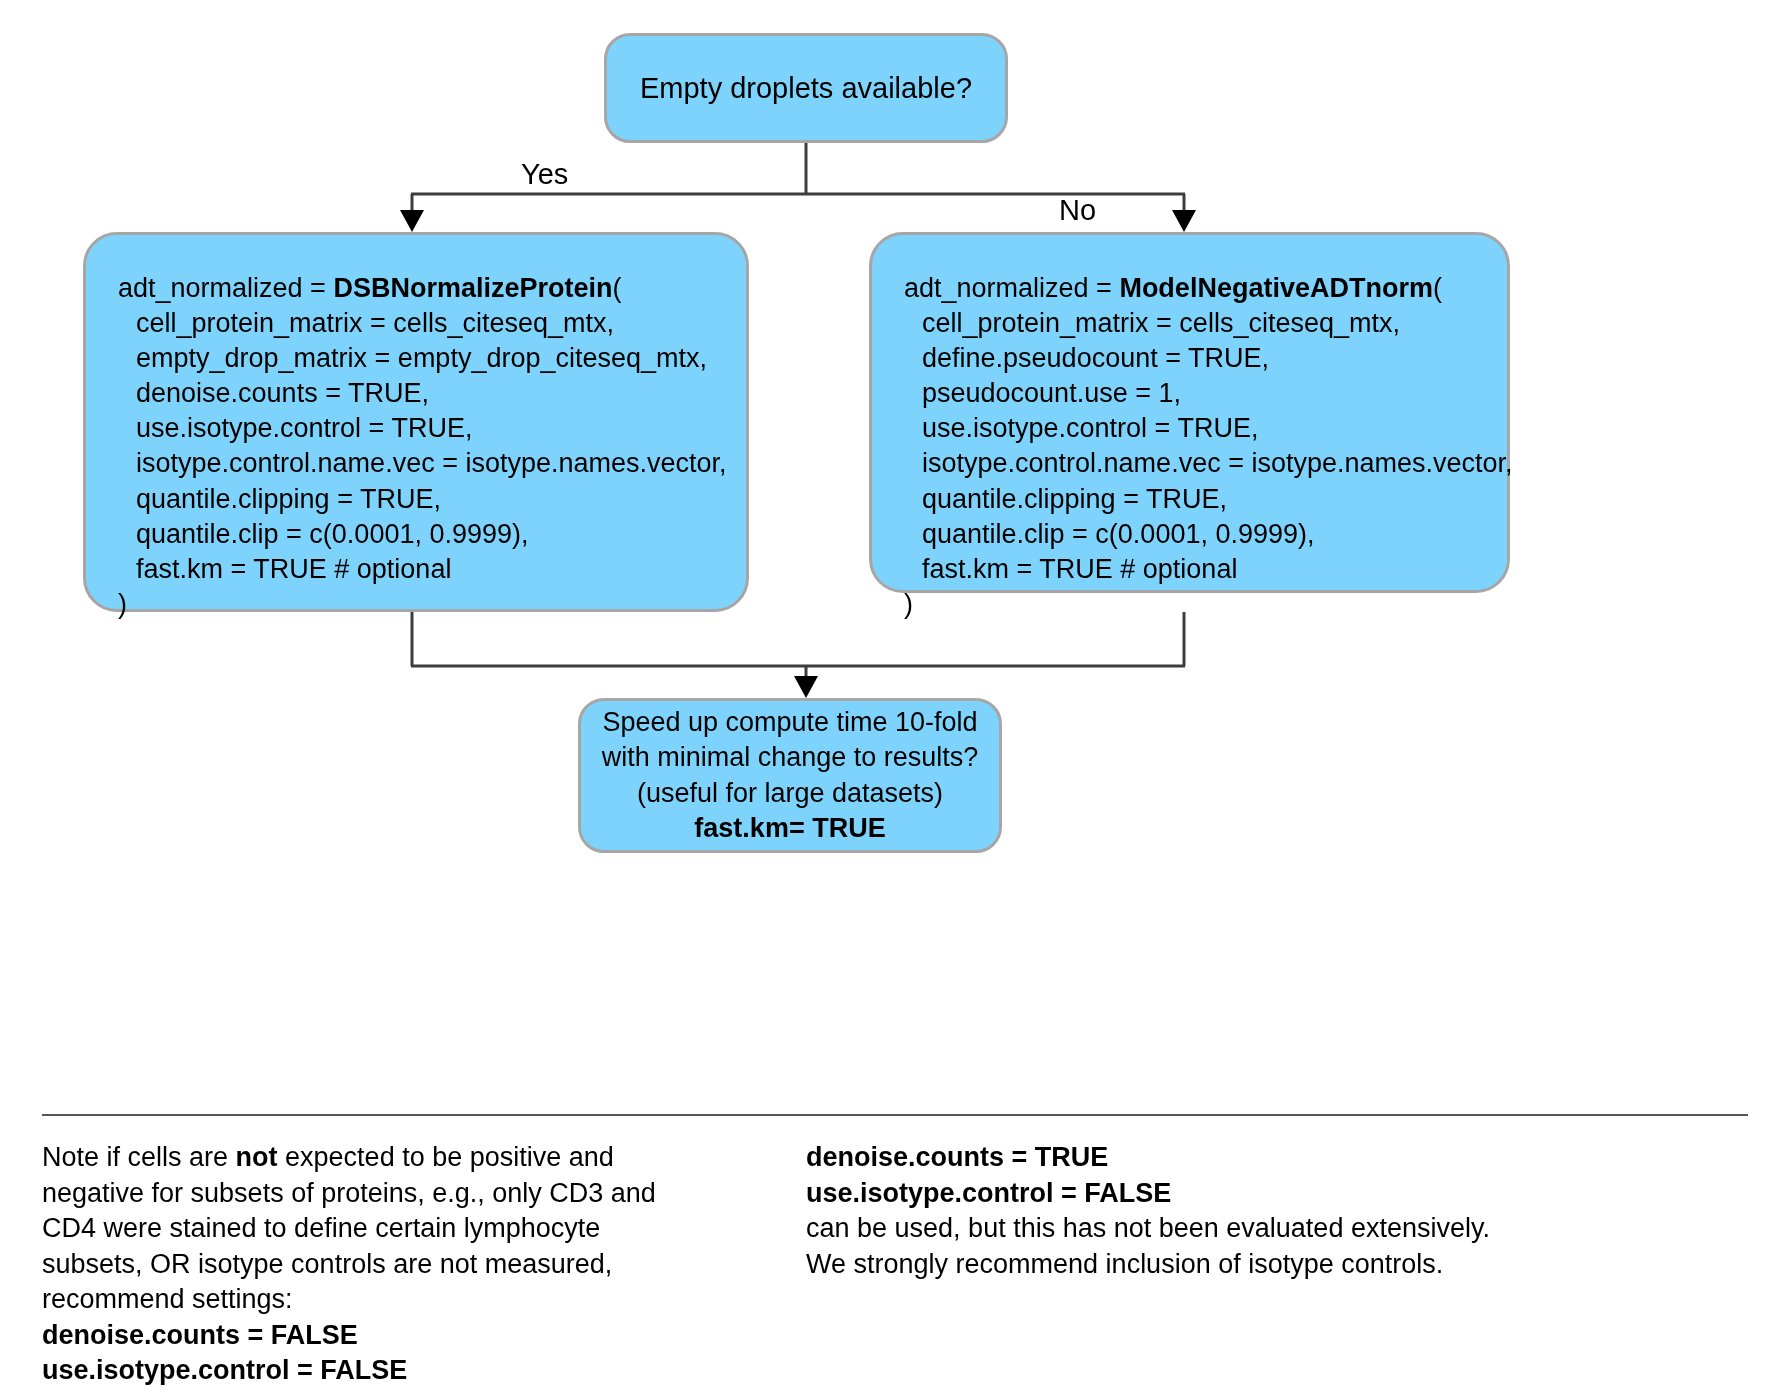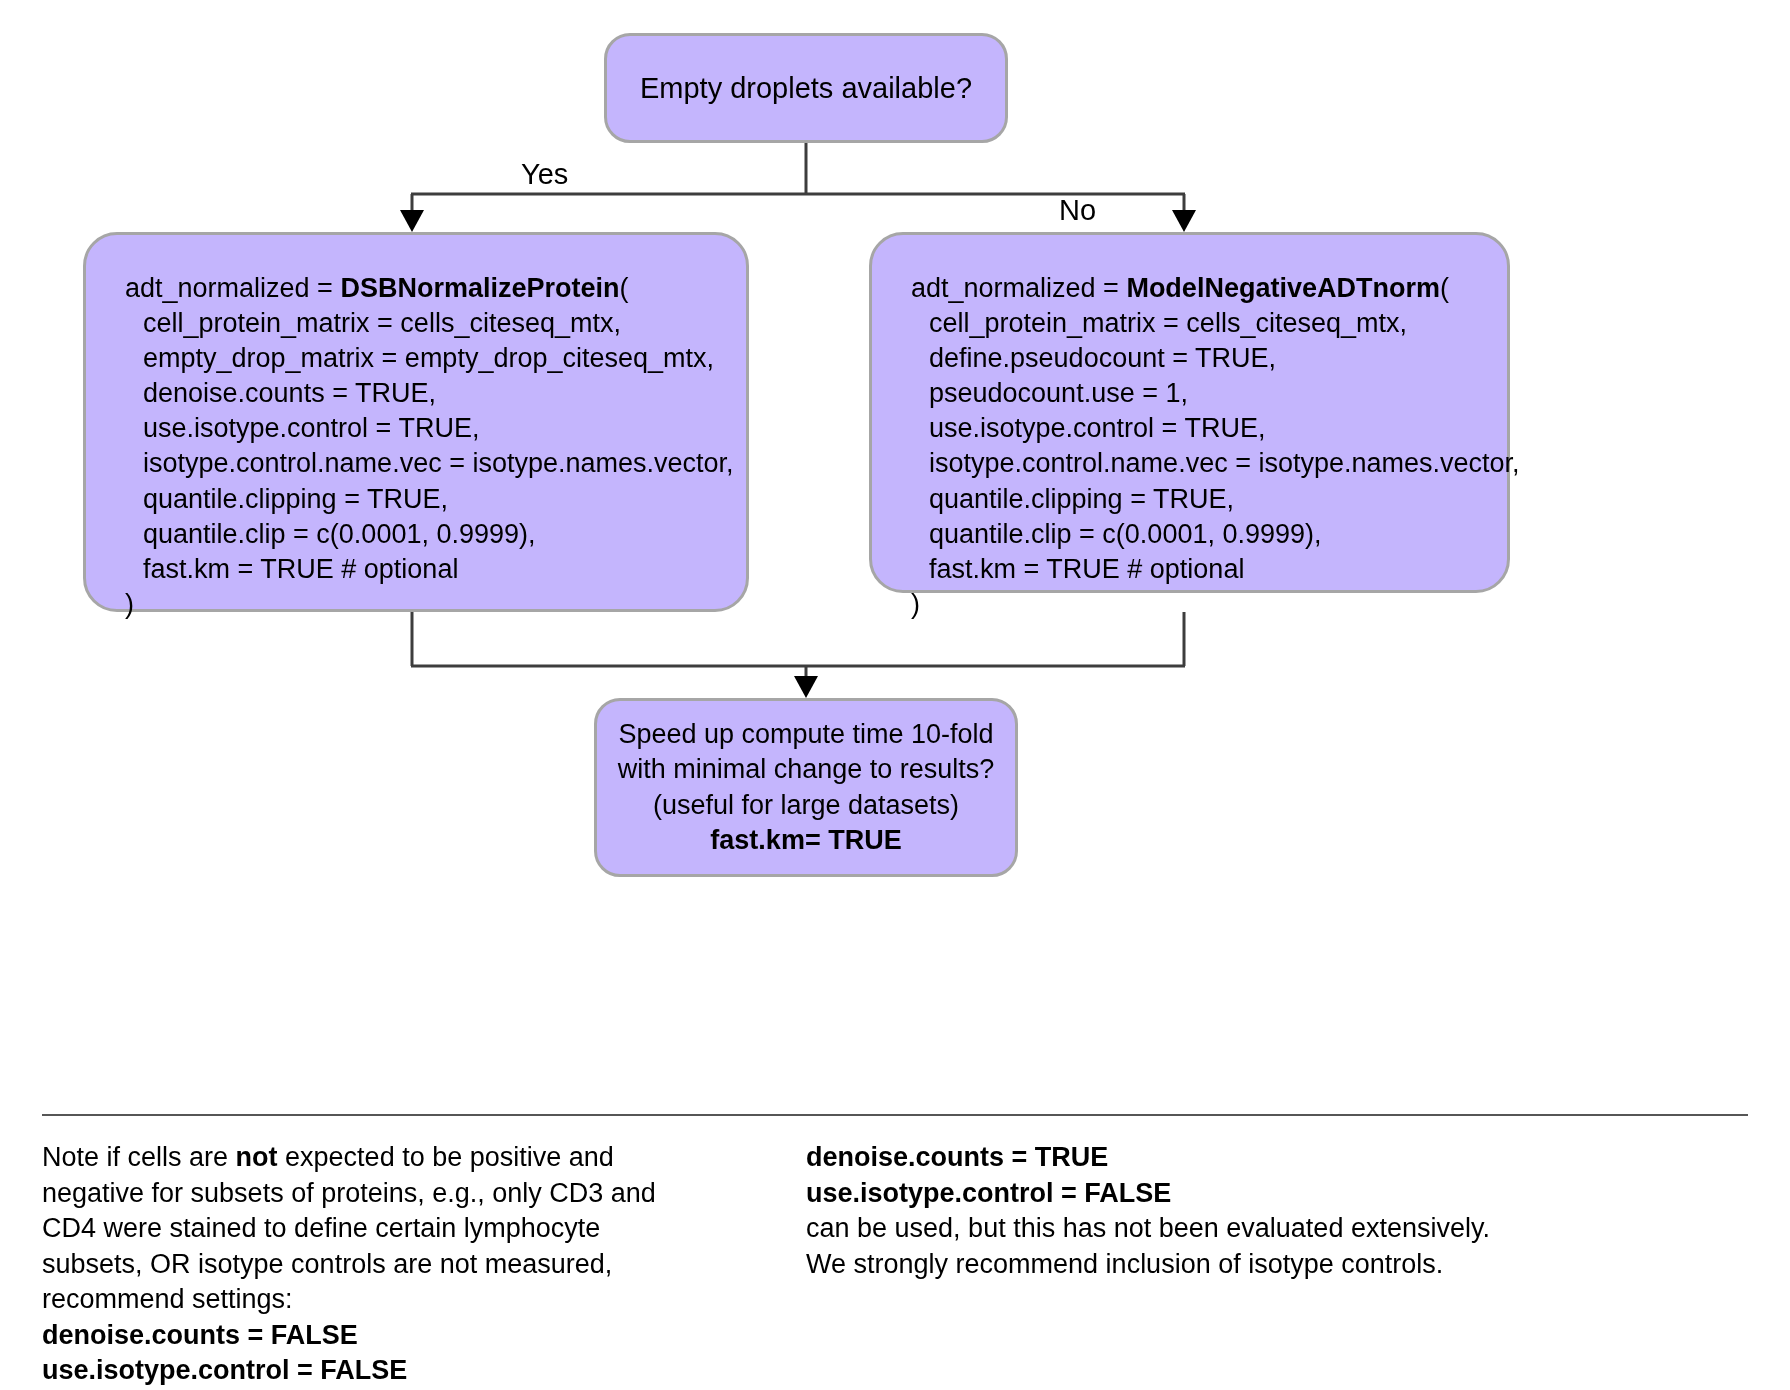--- a/index.html
+++ b/index.html
@@ -25,21 +25,21 @@
     position: absolute;
     left: 0;
     top: 0;
     width: 1790px;
     height: 1390px;
     pointer-events: none;
   }
   .node {
     position: absolute;
     box-sizing: border-box;
-    background: #c4b5fd;
+    background: #7dd3fc;
     border: 3px solid #a6a6a6;
     border-radius: 26px;
   }
   .node-center {
     display: flex;
     align-items: center;
     justify-content: center;
     text-align: center;
   }
   
@@ -70,32 +70,31 @@
     border-radius: 34px;
   }
   .code-block {
     padding: 36px 0 0 32px;
     font-size: 27px;
     line-height: 1.30;
     white-space: pre;
   }
   .code-line {
     white-space: pre;
-    margin-left: 7px;
   }
   .code-line b {
     font-weight: bold;
   }
   .indent1 { padding-left: 18px; }
   
   #node-fastkm {
-    left: 594px;
+    left: 578px;
     top: 698px;
     width: 424px;
-    height: 179px;
+    height: 155px;
     border-radius: 26px;
   }
   #node-fastkm .inner {
     width: 100%;
     text-align: center;
     font-size: 27px;
     line-height: 1.30;
   }
   #node-fastkm .bold-line {
     font-weight: bold;

